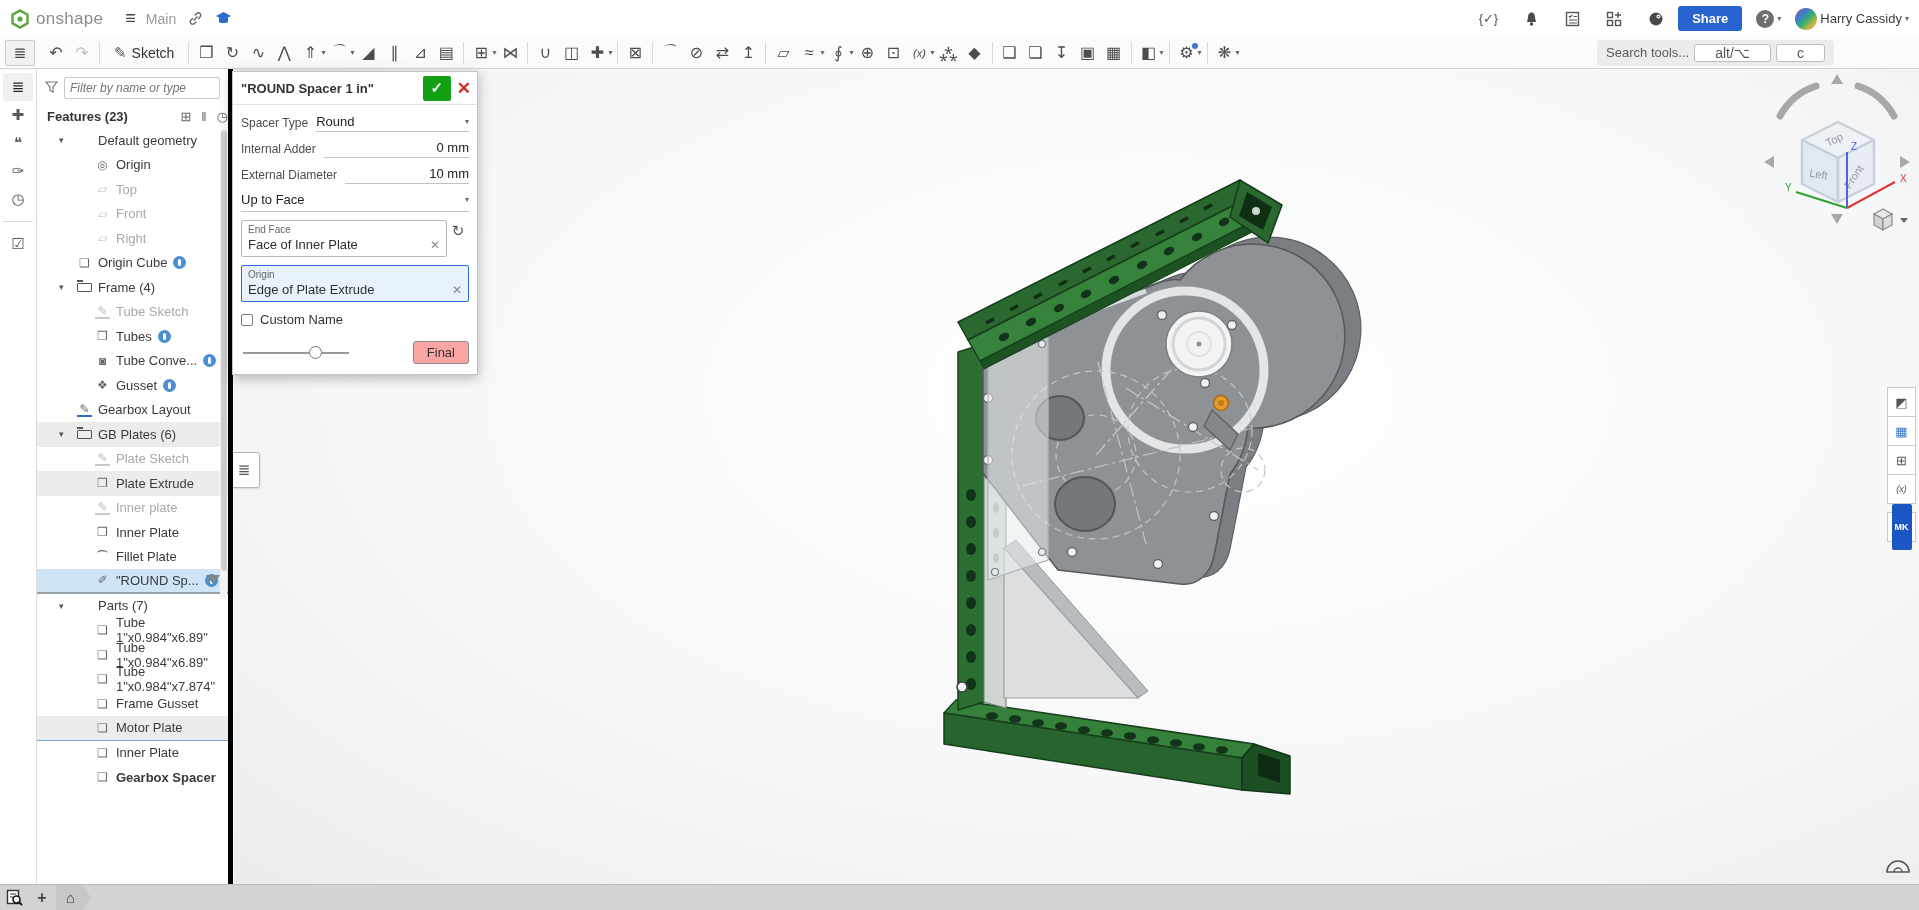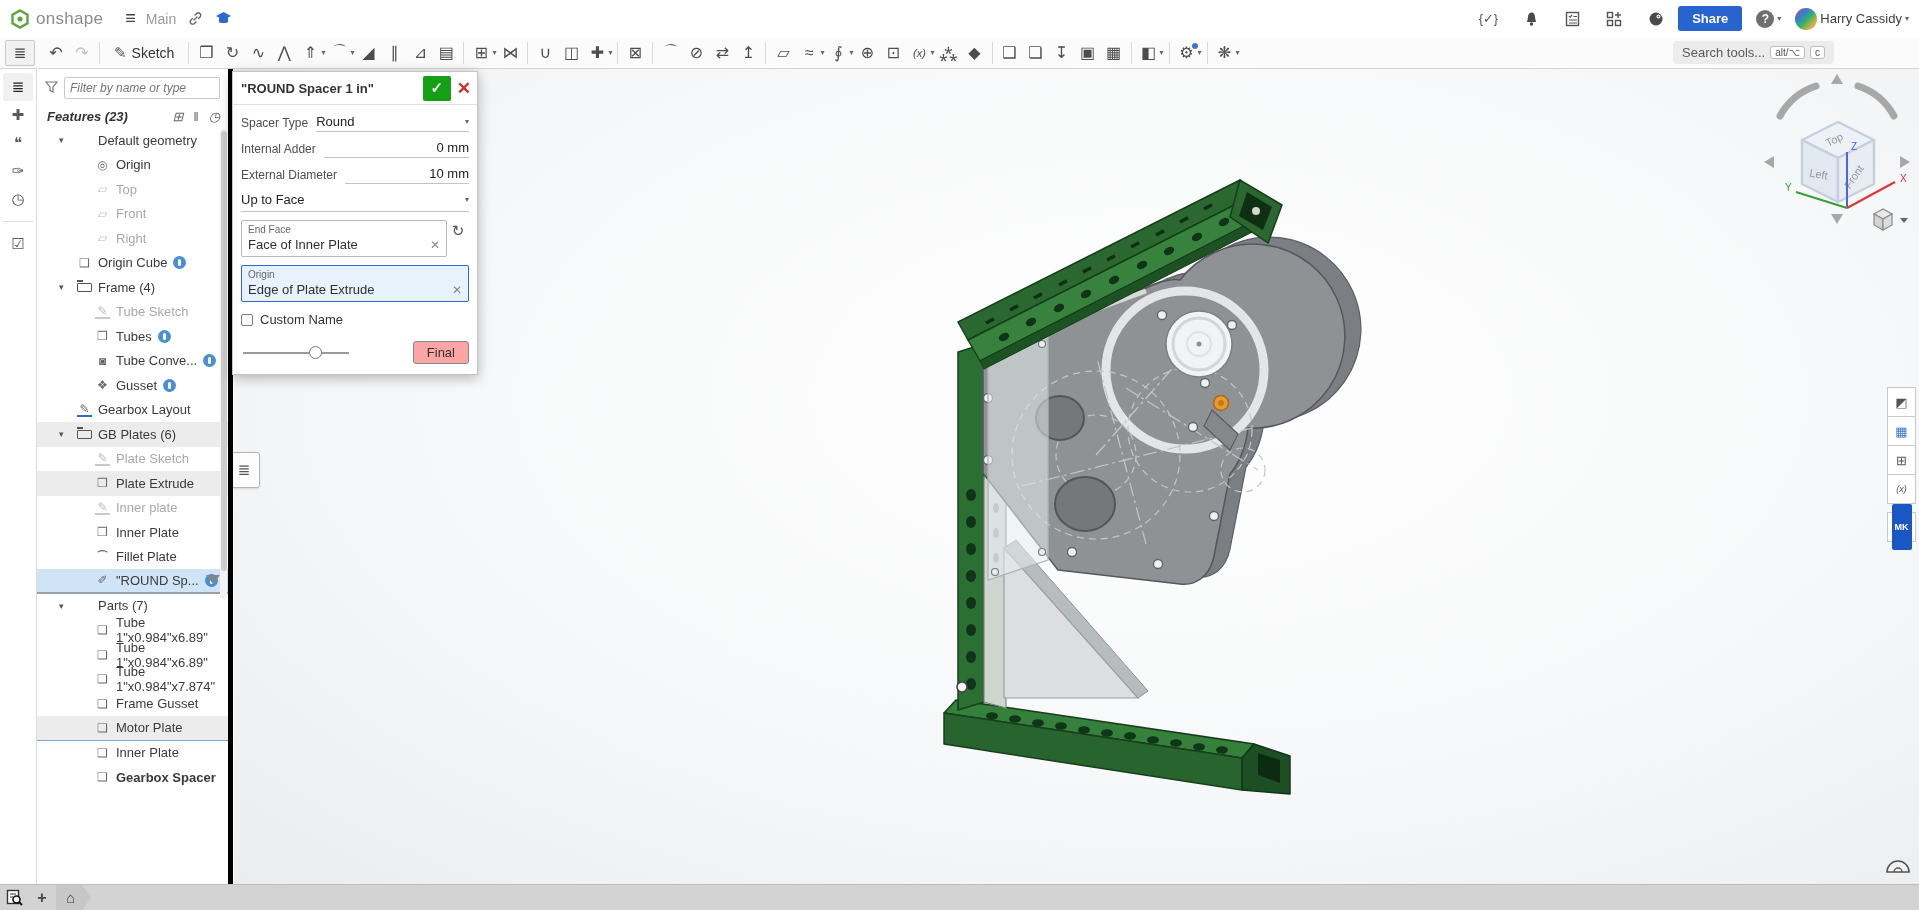--- a/index.html
+++ b/index.html
@@ -37,38 +37,38 @@
   .tdiv { width:1px; height:22px; background:#dadada; margin:0 4px; flex:0 0 1px; }
   .tcaret { font-size:8px; color:#666; margin:0 1px 0 -2px; }
   .toggle-btn { width:30px; height:26px; border:1px solid #c9c9c9; background:#f1f1f1; border-radius:2px;
     color:#444; font-size:15px; display:flex; align-items:center; justify-content:center; margin-right:8px; cursor:pointer;}
   .sketch-btn { display:flex; align-items:center; gap:5px; border:none; background:none; font-size:14px;
     color:#333; padding:0 10px; cursor:pointer; }
   .sketch-btn .pencil { color:#555; font-size:15px; }
   .search-pill { margin-left:auto; display:flex; align-items:center; gap:5px; background:#ececec;
     border-radius:4px; padding:4px 9px; margin-right:80px; cursor:text; }
   .search-pill .stext { font-size:13px; color:#5a5a5a; }
-  .kchip { font-size:10px; color:#555; background:#fff; border:1px solid #bdbdbd; border-radius:3px; padding:0 4px; }
+  .kchip { font-size:14px; color:#555; background:#fff; border:1px solid #bdbdbd; border-radius:3px; padding:0 20px; }
 
   
   .rail { position:fixed; left:0; top:69px; bottom:26px; width:37px; background:#fff;
     border-right:1px solid #dcdcdc; z-index:50; display:flex; flex-direction:column; align-items:center; padding-top:4px; }
   .rail-item { width:30px; height:28px; display:flex; align-items:center; justify-content:center;
     color:#5a5a5a; font-size:15px; cursor:pointer; }
   .rail-item.active { color:#222; background:#f0f0f0; border-radius:3px; }
   .rail-item.divided { border-top:1px solid #ddd; margin-top:8px; padding-top:8px; height:36px; }
 
   
   .features { position:fixed; left:37px; top:69px; bottom:26px; width:196px; background:#fff;
     border-right:5px solid #000000; z-index:50; }
   .filter-row { display:flex; align-items:center; gap:6px; padding:8px 8px 4px 8px; }
   .funnel { color:#777; font-size:13px; }
   .filter-input { flex:1; border:1px solid #c9c9c9; border-radius:2px; height:22px; font-size:12px;
     font-style:italic; color:#555; padding:0 5px; font-family:"Liberation Sans",sans-serif; width:100%; }
-  .feat-head { display:flex; align-items:center; padding:6px 8px 4px 10px;font-style:italic; }
+  .feat-head { display:flex; align-items:center; padding:6px 0 4px 10px; }
   .feat-title { font-size:13px; font-weight:bold; color:#333; flex:1; }
   .fh-ico { color:#666; font-size:13px; margin-left:10px; cursor:pointer; }
   .tree { position:relative; }
   .trow { position:relative; height:24.5px; display:flex; align-items:center; padding-left:40px; font-size:13px; color:#3a3a3a; cursor:pointer; }
   .trow.ind1 { padding-left:58px; }
   .trow.muted { color:#a9a9a9; }
   .trow.bold .tlabel { font-weight:bold; }
   .trow.hl { background:#ececec; }
   .trow.sel { background:#cfe4f7; }
   .trow.blueline { border-bottom:1px solid #7aa7d9; }

